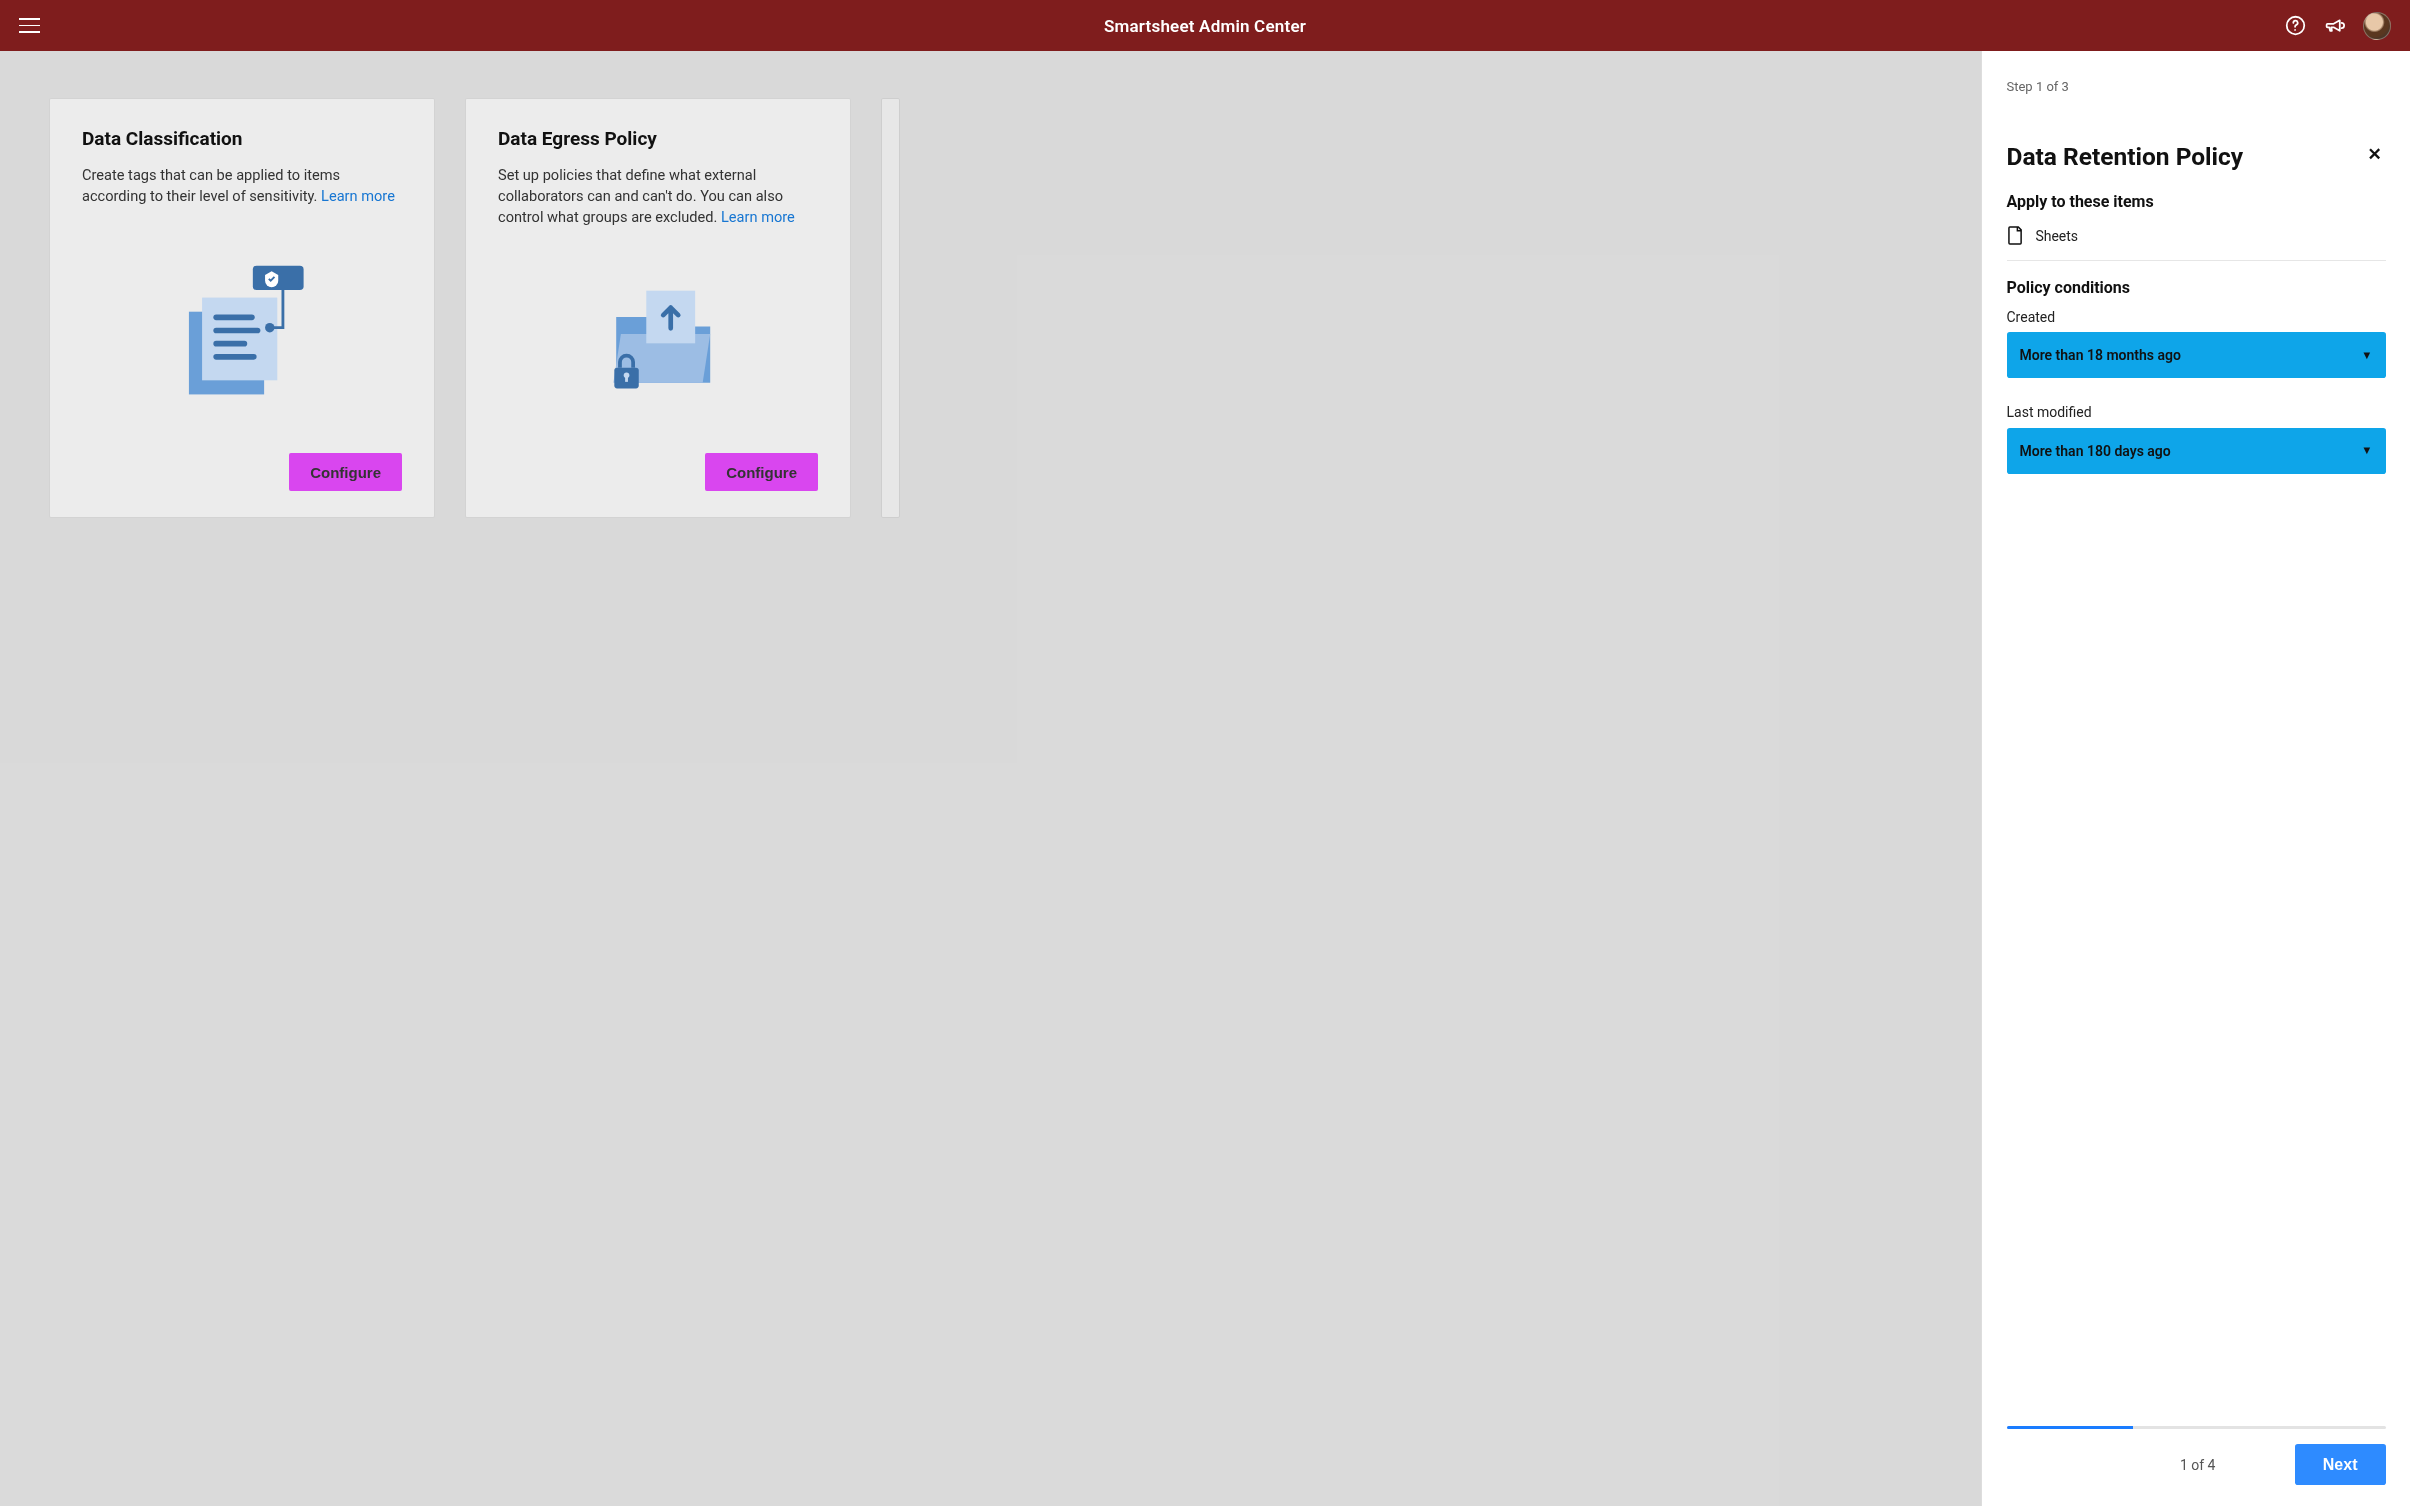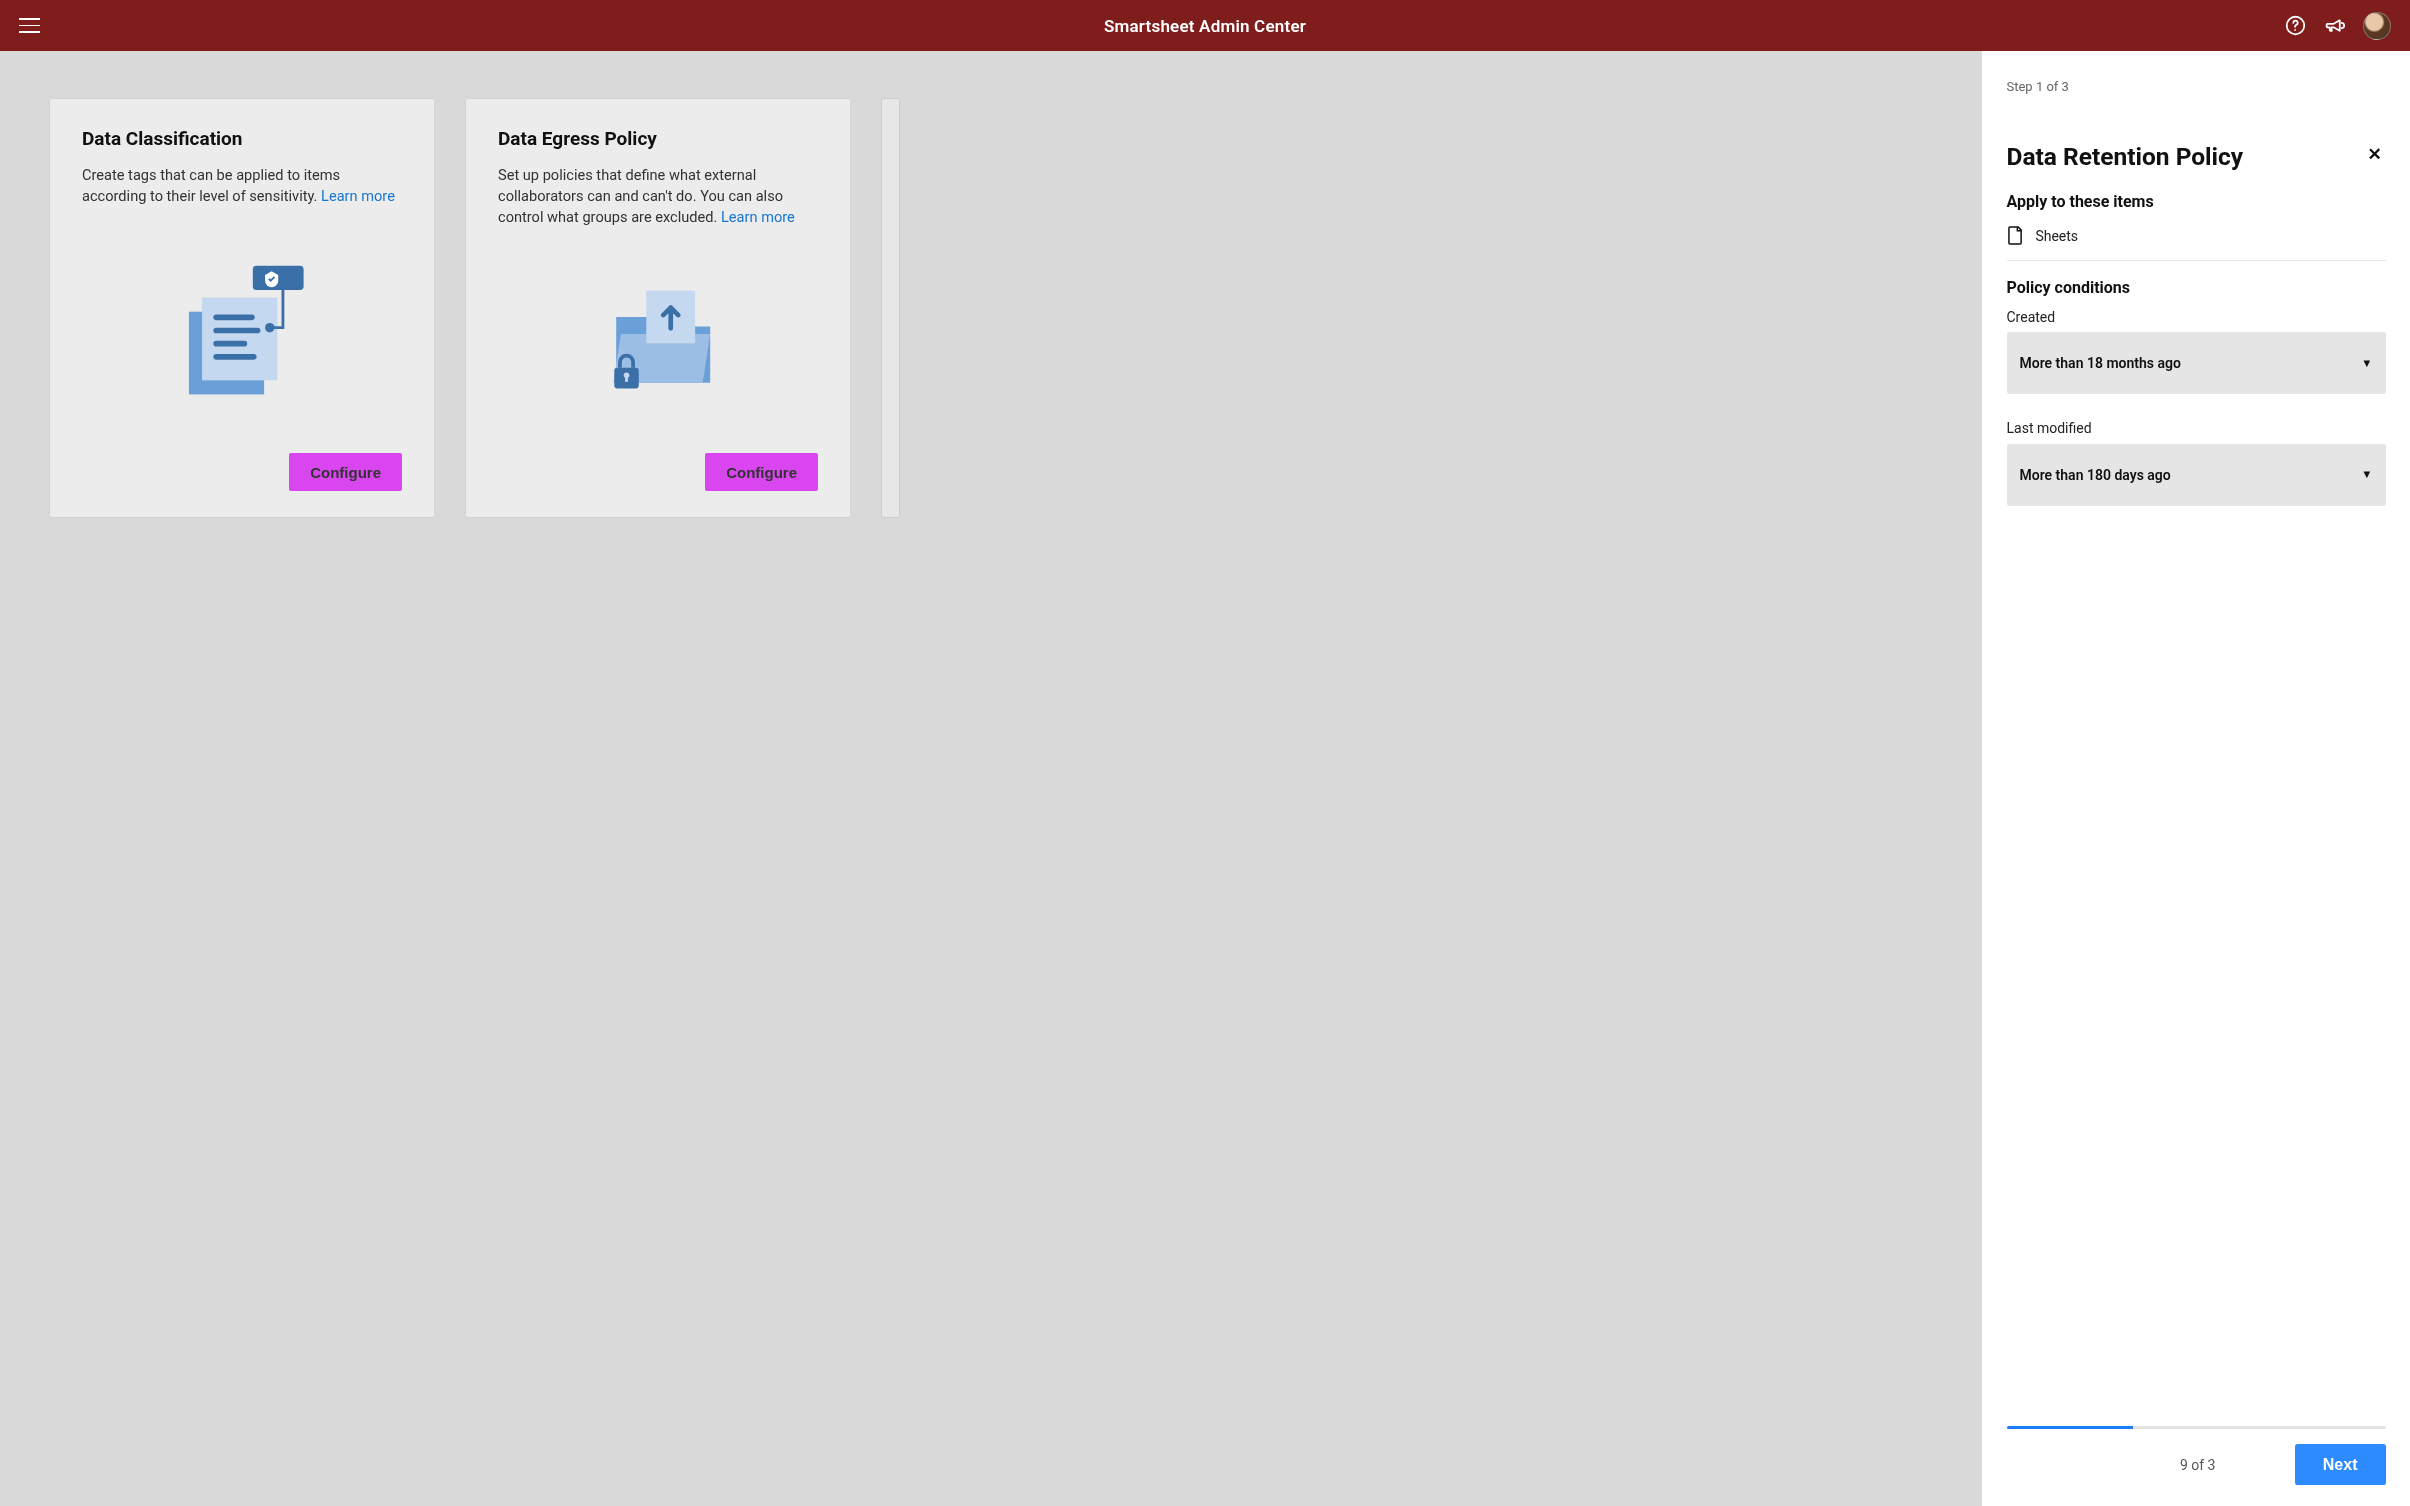--- a/index.html
+++ b/index.html
@@ -89,24 +89,24 @@
   .panel-title { font-size: 24.5px; font-weight:700; color:#111; line-height:1.2;}
   .close-x { font-size: 17px; font-weight:700; cursor:pointer; padding:3.8px; line-height:1;}
   .section-h { font-size:16px; font-weight:700; color:#111; margin-bottom: 11.3px;}
   .apply-item { display:flex; align-items:center; gap:12px; padding: 3.8px 0 15px 1.9px; }
   .apply-item svg { width:15px; height:19px; }
   .apply-item span { font-size:14px; color:#222;}
   .divider { height:0.9px; background:#e6e6e6; margin: 0 0 17px 0;}
   .field-label { font-size:14px; color:#222; margin-bottom:7.5px;}
   .select {
     width:100%;
-    background:#e5e5e5;
+    background:#0ea5e9;
     border:none;
     border-radius:2.8px;
-    padding: 23px 13px;
+    padding: 15px 13px;
     font-size:14px;
     font-weight:600;
     color:#111;
     display:flex;
     align-items:center;
     justify-content:space-between;
     cursor:pointer;
     margin-bottom: 26px;
   }
   .select .caret { font-size:11.3px; color:#111;}
@@ -253,19 +253,19 @@
         <span class="caret">▼</span>
       </div>
     </div>
 
     <div class="panel-footer">
       <div class="progress-track">
         <div class="progress-fill"></div>
       </div>
       <div class="footer-row">
         <div style="width:94px"></div>
-        <div class="footer-count">9 of 3</div>
+        <div class="footer-count">1 of 4</div>
         <button class="btn-primary">Next</button>
       </div>
     </div>
   </div>
 </div>
 
 
 </body></html>

